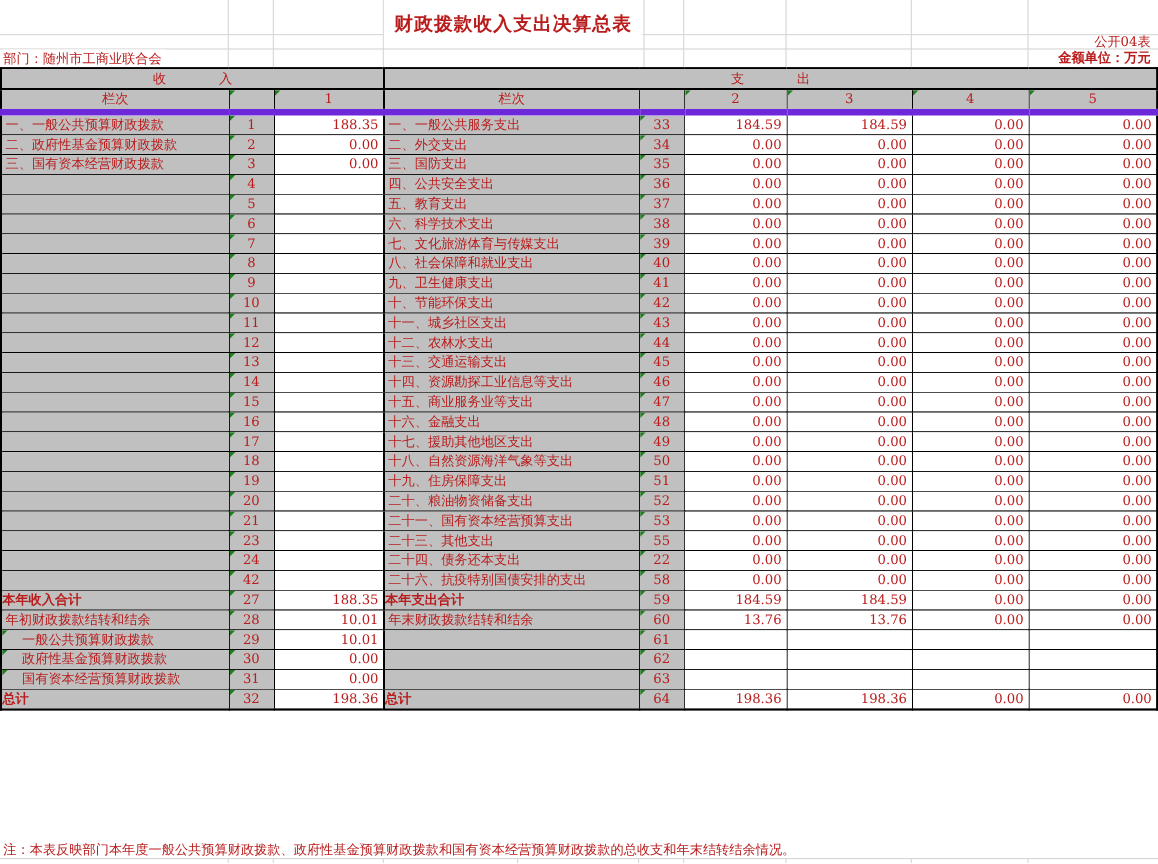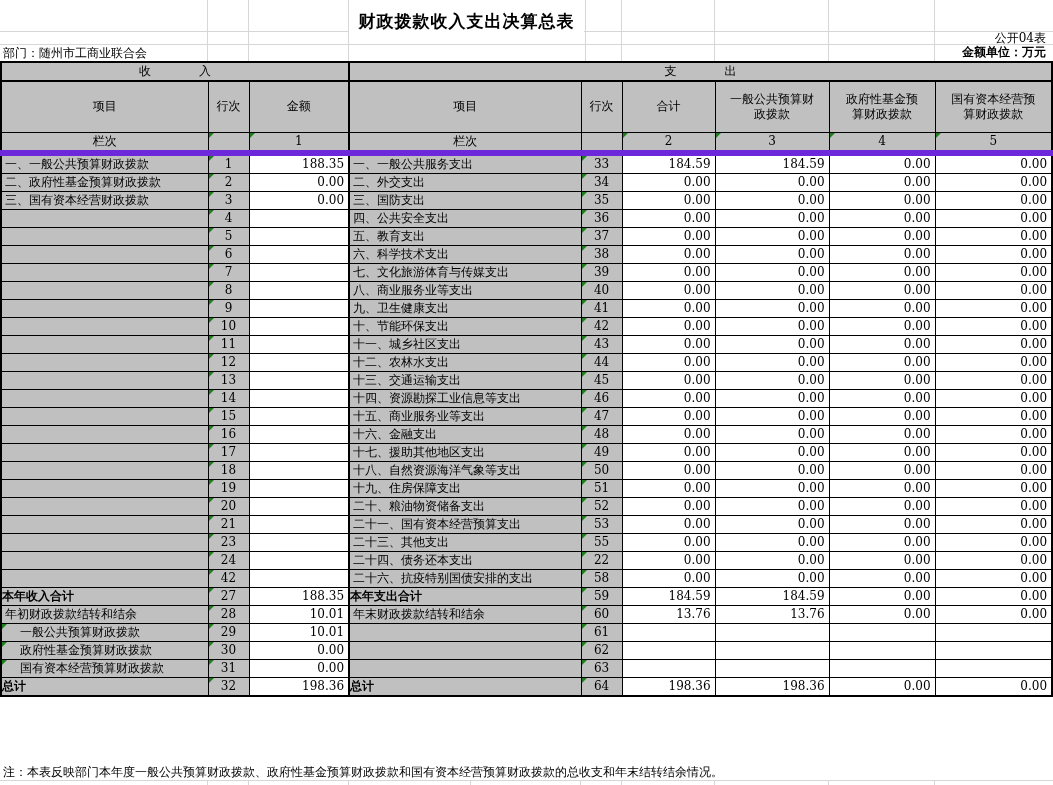--- a/index.html
+++ b/index.html
@@ -1,20 +1,20 @@
 <!DOCTYPE html>
 <html><head>
 <meta charset="utf-8">
 <style>
   * { box-sizing: border-box; margin: 0; padding: 0; }
   html,body { background:#ffffff; }
   .page {
     position: relative; width: 1053px; height: 785px; background:#fff;
     font-family: "DejaVu Serif", "DejaVu Sans", serif;
-    font-size: 12px; color:#000000; overflow: hidden;
+    font-size: 12px; color:#b91c1c; overflow: hidden;
   }
   
   .gl { position:absolute; background:#d6d6d6; }
   .gl.v { width:1px; }
   .gl.h { height:1px; }
 
   .title {
     position:absolute; top:0; left:349px; width:235px; height:43px;
     background:#fff; display:flex; align-items:center; justify-content:center;
     font-size:17px; font-weight:bold; letter-spacing:1px; white-space:nowrap; z-index:2;
@@ -83,31 +83,20 @@
         <col style="width:93px">
       <col style="width:114px">
         <col style="width:106px">
         <col style="width:117px">
     </colgroup>
     <thead>
       <tr class="banner">
         <th colspan="3" class="g">收　　　　入</th>
         <th colspan="6" class="g secdiv">支　　　　出</th>
       </tr>
-      <tr class="head">
-        <th class="g">项目</th>
-        <th class="g">行次</th>
-        <th class="g">金额</th>
-        <th class="g secdiv">项目</th>
-        <th class="g">行次</th>
-        <th class="g">合计</th>
-        <th class="g wr">一般公共预算财政拨款</th>
-        <th class="g wr">政府性基金预算财政拨款</th>
-        <th class="g wr">国有资本经营预算财政拨款</th>
-      </tr>
       <tr class="lanci">
         <th class="g">栏次</th>
         <th class="g tri"></th>
         <th class="g tri">1</th>
         <th class="g secdiv">栏次</th>
         <th class="g"></th>
         <th class="g tri">2</th>
         <th class="g tri">3</th>
         <th class="g tri">4</th>
         <th class="g tri">5</th>
@@ -188,21 +177,21 @@
           <td class="no g tri">39</td>
           <td class="val w">0.00</td>
           <td class="val w">0.00</td>
           <td class="val w">0.00</td>
           <td class="val w">0.00</td>
         </tr>
         <tr>
           <td class="item g"></td>
           <td class="no g tri">8</td>
           <td class="val w"></td>
-          <td class="item g secdiv">八、商业服务业等支出</td>
+          <td class="item g secdiv">八、社会保障和就业支出</td>
           <td class="no g tri">40</td>
           <td class="val w">0.00</td>
           <td class="val w">0.00</td>
           <td class="val w">0.00</td>
           <td class="val w">0.00</td>
         </tr>
         <tr>
           <td class="item g"></td>
           <td class="no g tri">9</td>
           <td class="val w"></td>

